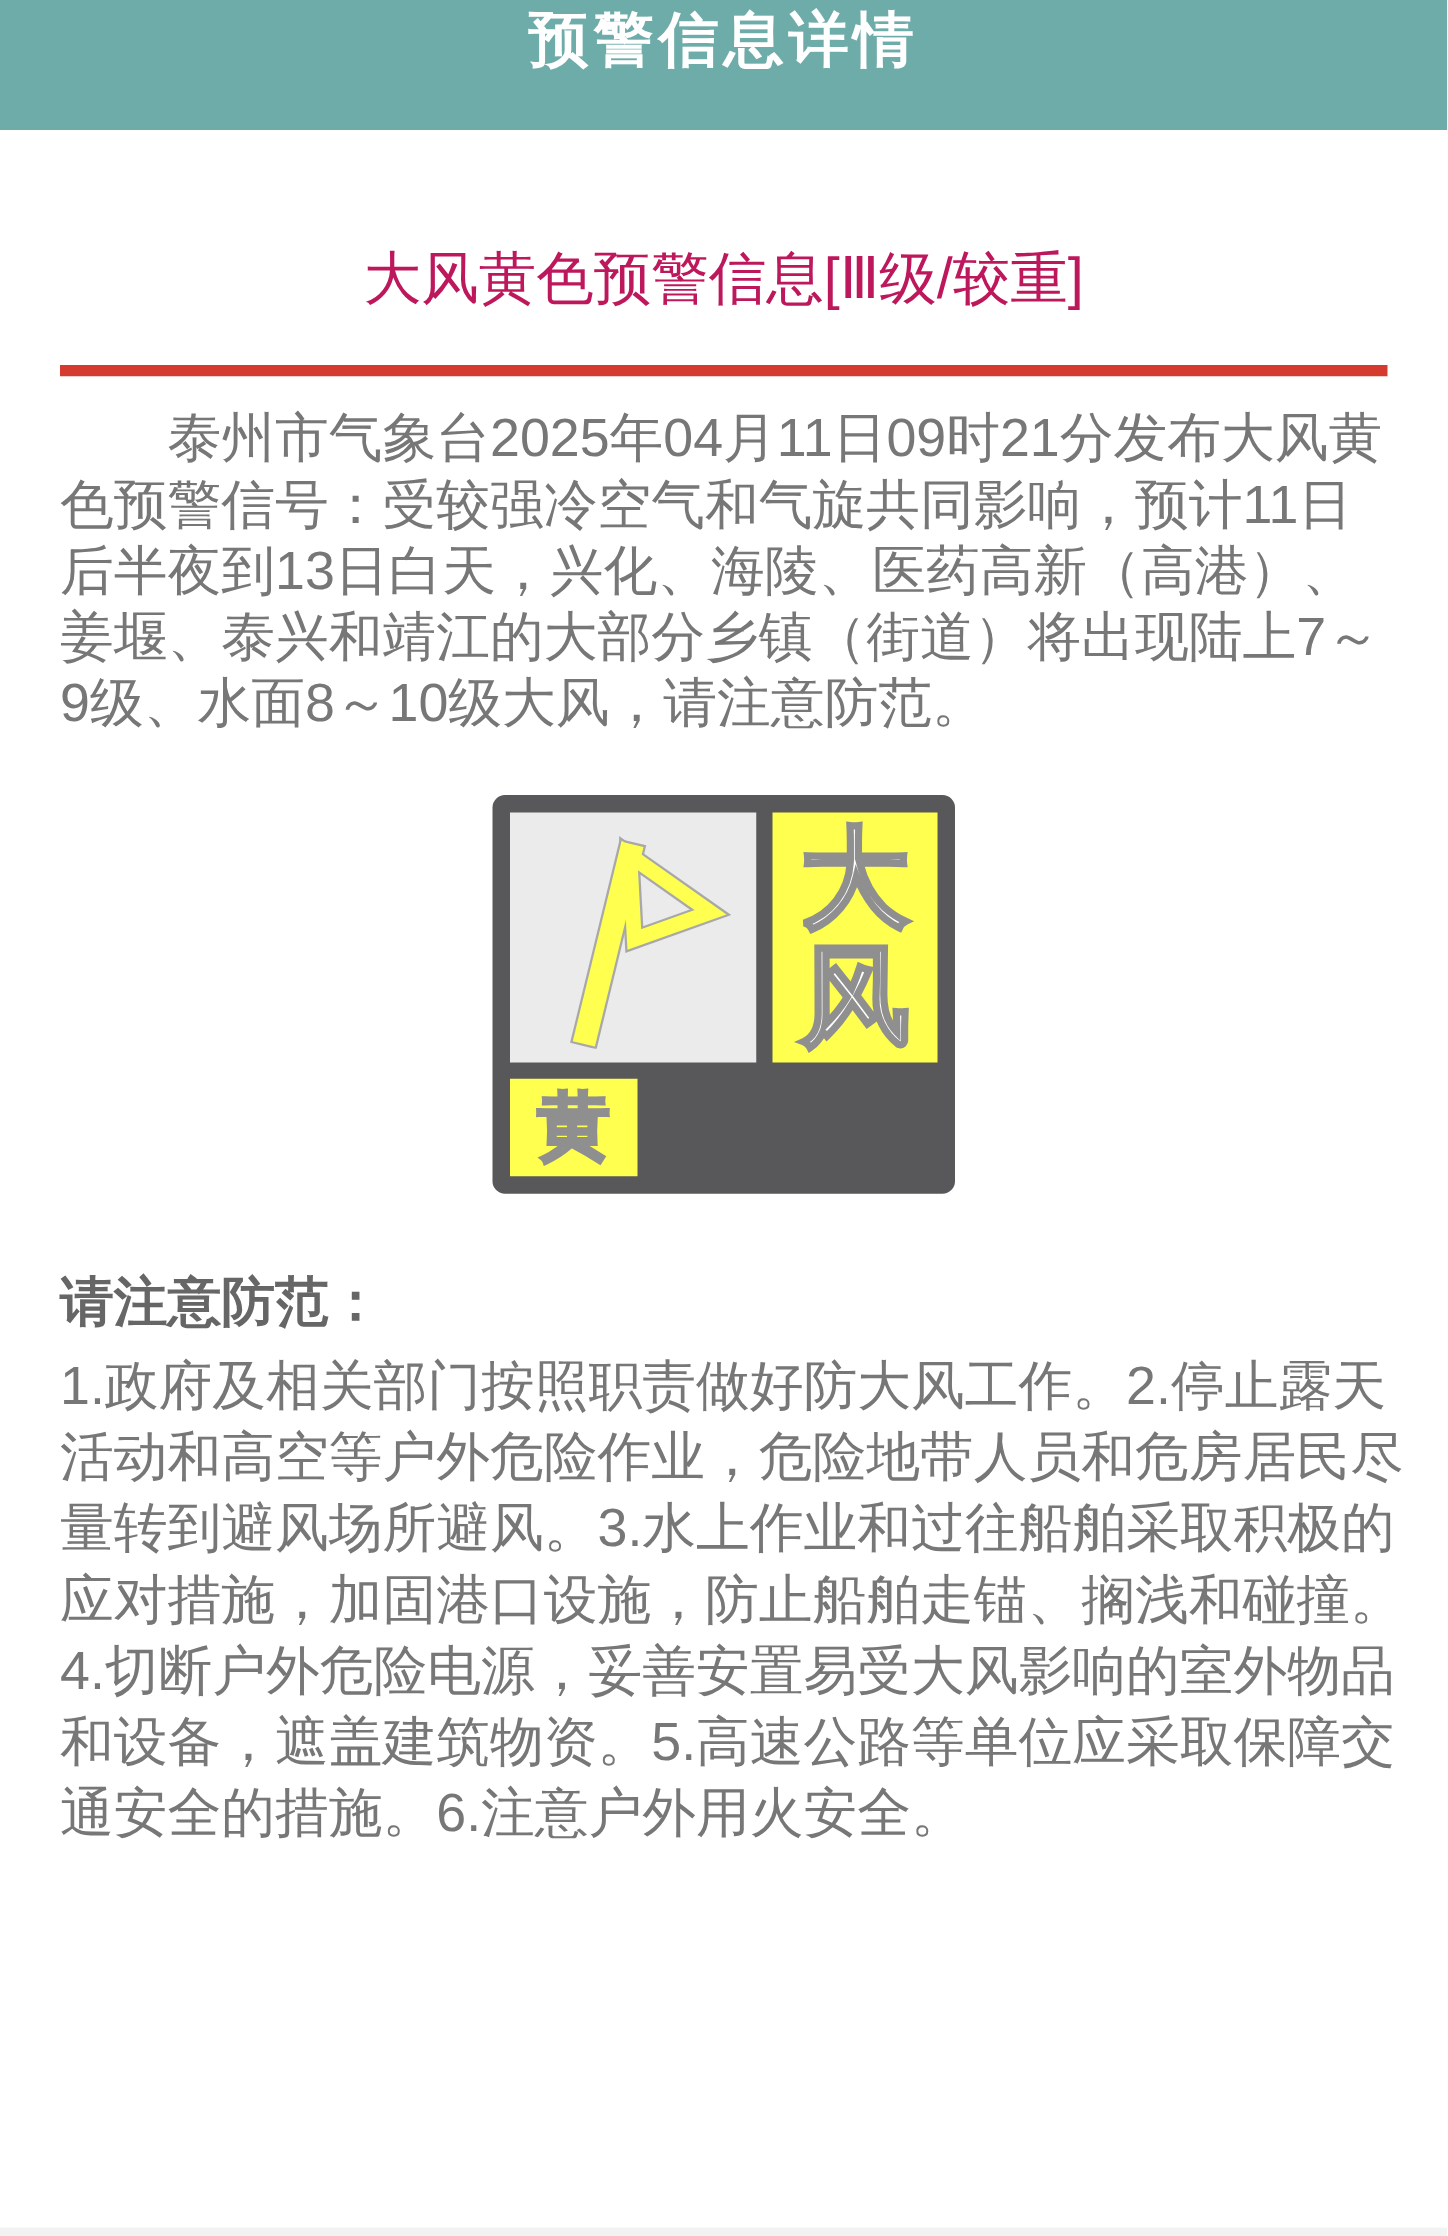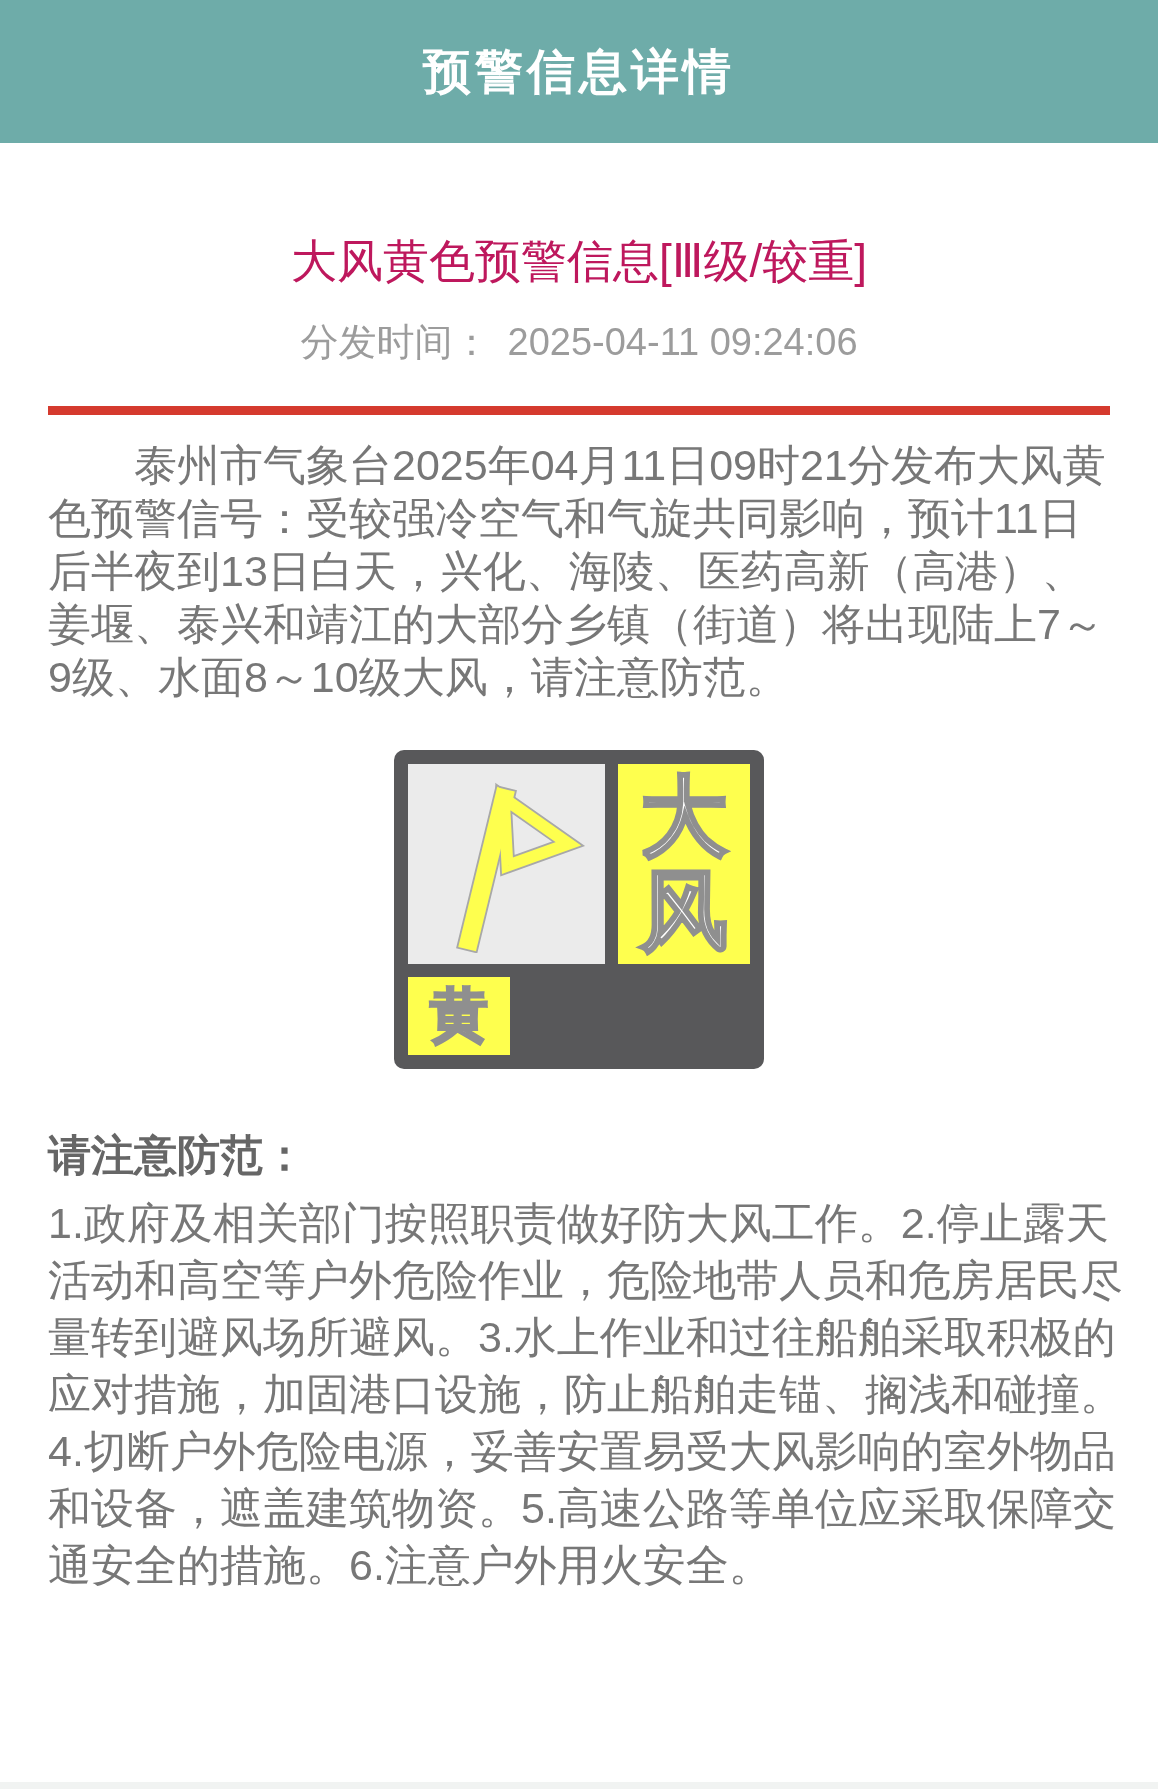--- a/index.html
+++ b/index.html
@@ -7,24 +7,23 @@
     position: relative;
     width: 1158px;
     height: 1789px;
     background: #ffffff;
     overflow: hidden;
     font-family: "Liberation Sans", "DejaVu Sans", sans-serif;
   }
 
   
   .header {
-    height: 143px;
+    height: 104px;
     background: #6eaca9;
     display: flex;
-    align-items: center;
     justify-content: center;
   }
   .header .title {
     color: #ffffff;
     font-size: 48px;
     font-weight: bold;
     letter-spacing: 4px;
   }
 
   
@@ -152,23 +151,20 @@
 <body>
 
 <div class="page">
 
   <div class="header">
     <span class="title">预警信息详情</span>
   </div>
 
   <div class="alert-title">大风黄色预警信息[Ⅲ级/较重]</div>
 
-  <div class="publish-row">
-    <span>分发时间：</span><span class="time">2025-04-11 09:24:06</span>
-  </div>
 
   <div class="divider"></div>
 
   <div class="alert-body">泰州市气象台2025年04月11日09时21分发布大风黄色预警信号：受较强冷空气和气旋共同影响，预计11日后半夜到13日白天，兴化、海陵、医药高新（高港）、姜堰、泰兴和靖江的大部分乡镇（街道）将出现陆上7～9级、水面8～10级大风，请注意防范。</div>
 
   <div class="sign">
     <div class="sign-top">
       <div class="cell flag-cell">
         <span>
           <svg width="180" height="182" viewBox="0 0 197 200" xmlns="http://www.w3.org/2000/svg">

